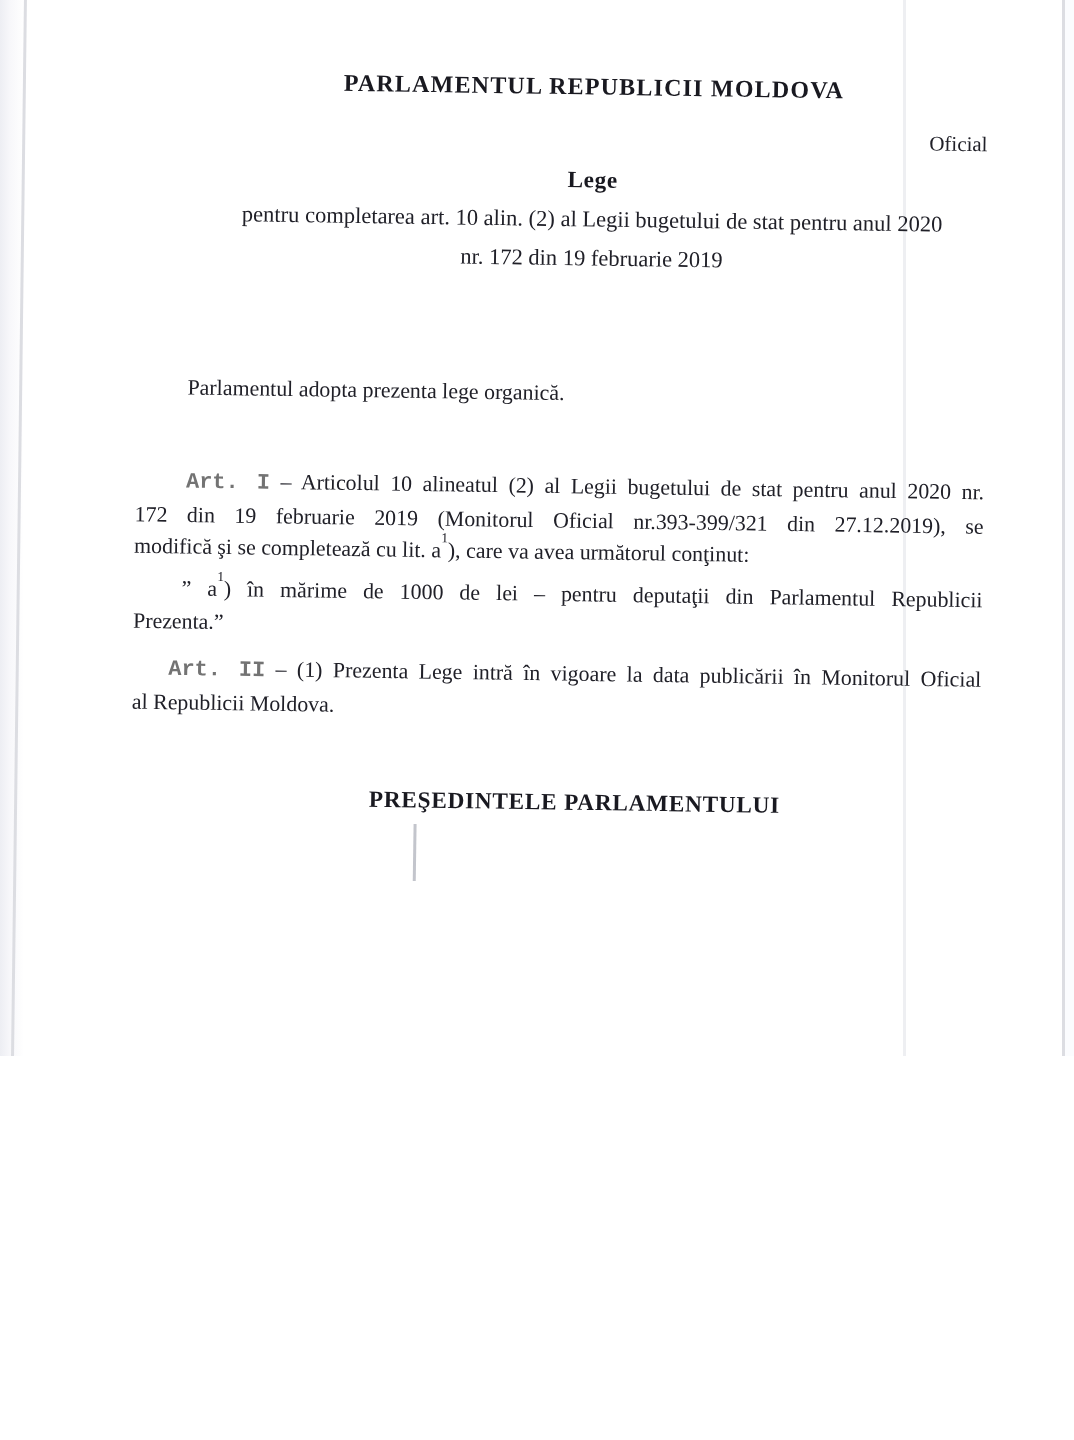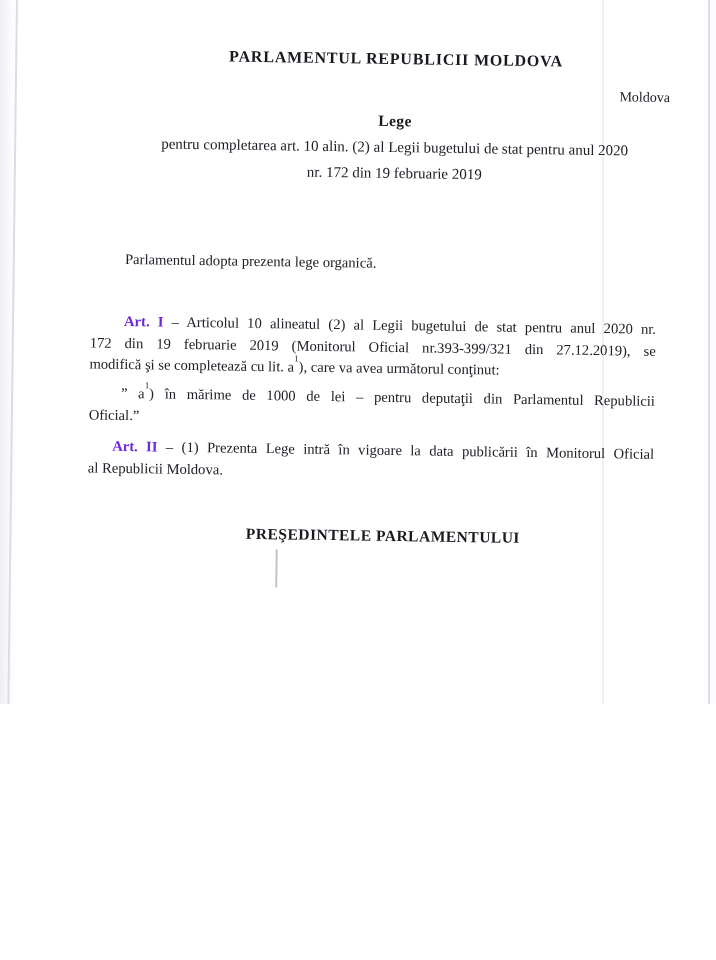--- a/index.html
+++ b/index.html
@@ -38,56 +38,56 @@
   .p0{top:253px;}
   .p1{top:315px;}
   .p2{top:387px;}
   .p3{top:440px;}
   .p0 .line:first-child{text-indent:34px;}
   .p1 .line:first-child{text-indent:34px;}
   .p2 .line:first-child{text-indent:32px;}
   .p3 .line:first-child{text-indent:24px;}
   .line{white-space:nowrap;text-align:justify;text-align-last:justify;}
   .line.last{text-align-last:left;}
-  .b{font-weight:700;color:#6d28d9;}
+  .b{font-weight:700;color:#737373;font-family:Liberation Mono, monospace;}
   sup{font-size:0.62em;line-height:0;position:relative;top:-0.45em;}
   .president{left:90px;top:527px;width:600px;text-align:center;
     font-weight:700;font-size:15.5px;letter-spacing:0.5px;color:#191920;}
   .tick{left:283px;top:551px;width:2px;height:38px;background:#c3c5cc;}
 </style>
 </head>
 <body>
 
 <div class="page">
 
   <div class="left-strip"></div>
   <div class="left-edge-line"></div>
   <div class="fold-line"></div>
   <div class="fold-line-dark"></div>
   <div class="right-edge-line"></div>
   <div class="right-strip"></div>
 
   <div class="doc">
     <div class="title">PARLAMENTUL REPUBLICII MOLDOVA</div>
-    <div class="proiect">Moldova</div>
+    <div class="proiect">Oficial</div>
     <div class="lege">Lege</div>
     <div class="sub sub1">pentru completarea art. 10 alin. (2) al Legii bugetului de stat pentru anul 2020</div>
     <div class="sub sub2">nr. 172 din 19 februarie 2019</div>
 
     <div class="para p0">
         <div class="line last"><span>Parlamentul adopta prezenta lege organică.</span></div>
       </div>
     <div class="para p1">
         <div class="line"><span class="b">Art. I</span><span> – Articolul 10 alineatul (2) al Legii bugetului de stat pentru anul 2020 nr.</span></div>
         <div class="line"><span>172 din 19 februarie 2019 (Monitorul Oficial nr.393-399/321 din 27.12.2019), se</span></div>
         <div class="line last"><span>modifică şi se completează cu lit. a</span><sup>1</sup><span>), care va avea următorul conţinut:</span></div>
       </div>
     <div class="para p2">
         <div class="line"><span>” a</span><sup>1</sup><span>) în mărime de 1000 de lei – pentru deputaţii din Parlamentul Republicii</span></div>
-        <div class="line last"><span>Oficial.”</span></div>
+        <div class="line last"><span>Prezenta.”</span></div>
       </div>
     <div class="para p3">
         <div class="line"><span class="b">Art. II</span><span> – (1) Prezenta Lege intră în vigoare la data publicării în Monitorul Oficial</span></div>
         <div class="line last"><span>al Republicii Moldova.</span></div>
       </div>
 
     <div class="president">PREŞEDINTELE PARLAMENTULUI</div>
     <div class="tick"></div>
   </div>
 

